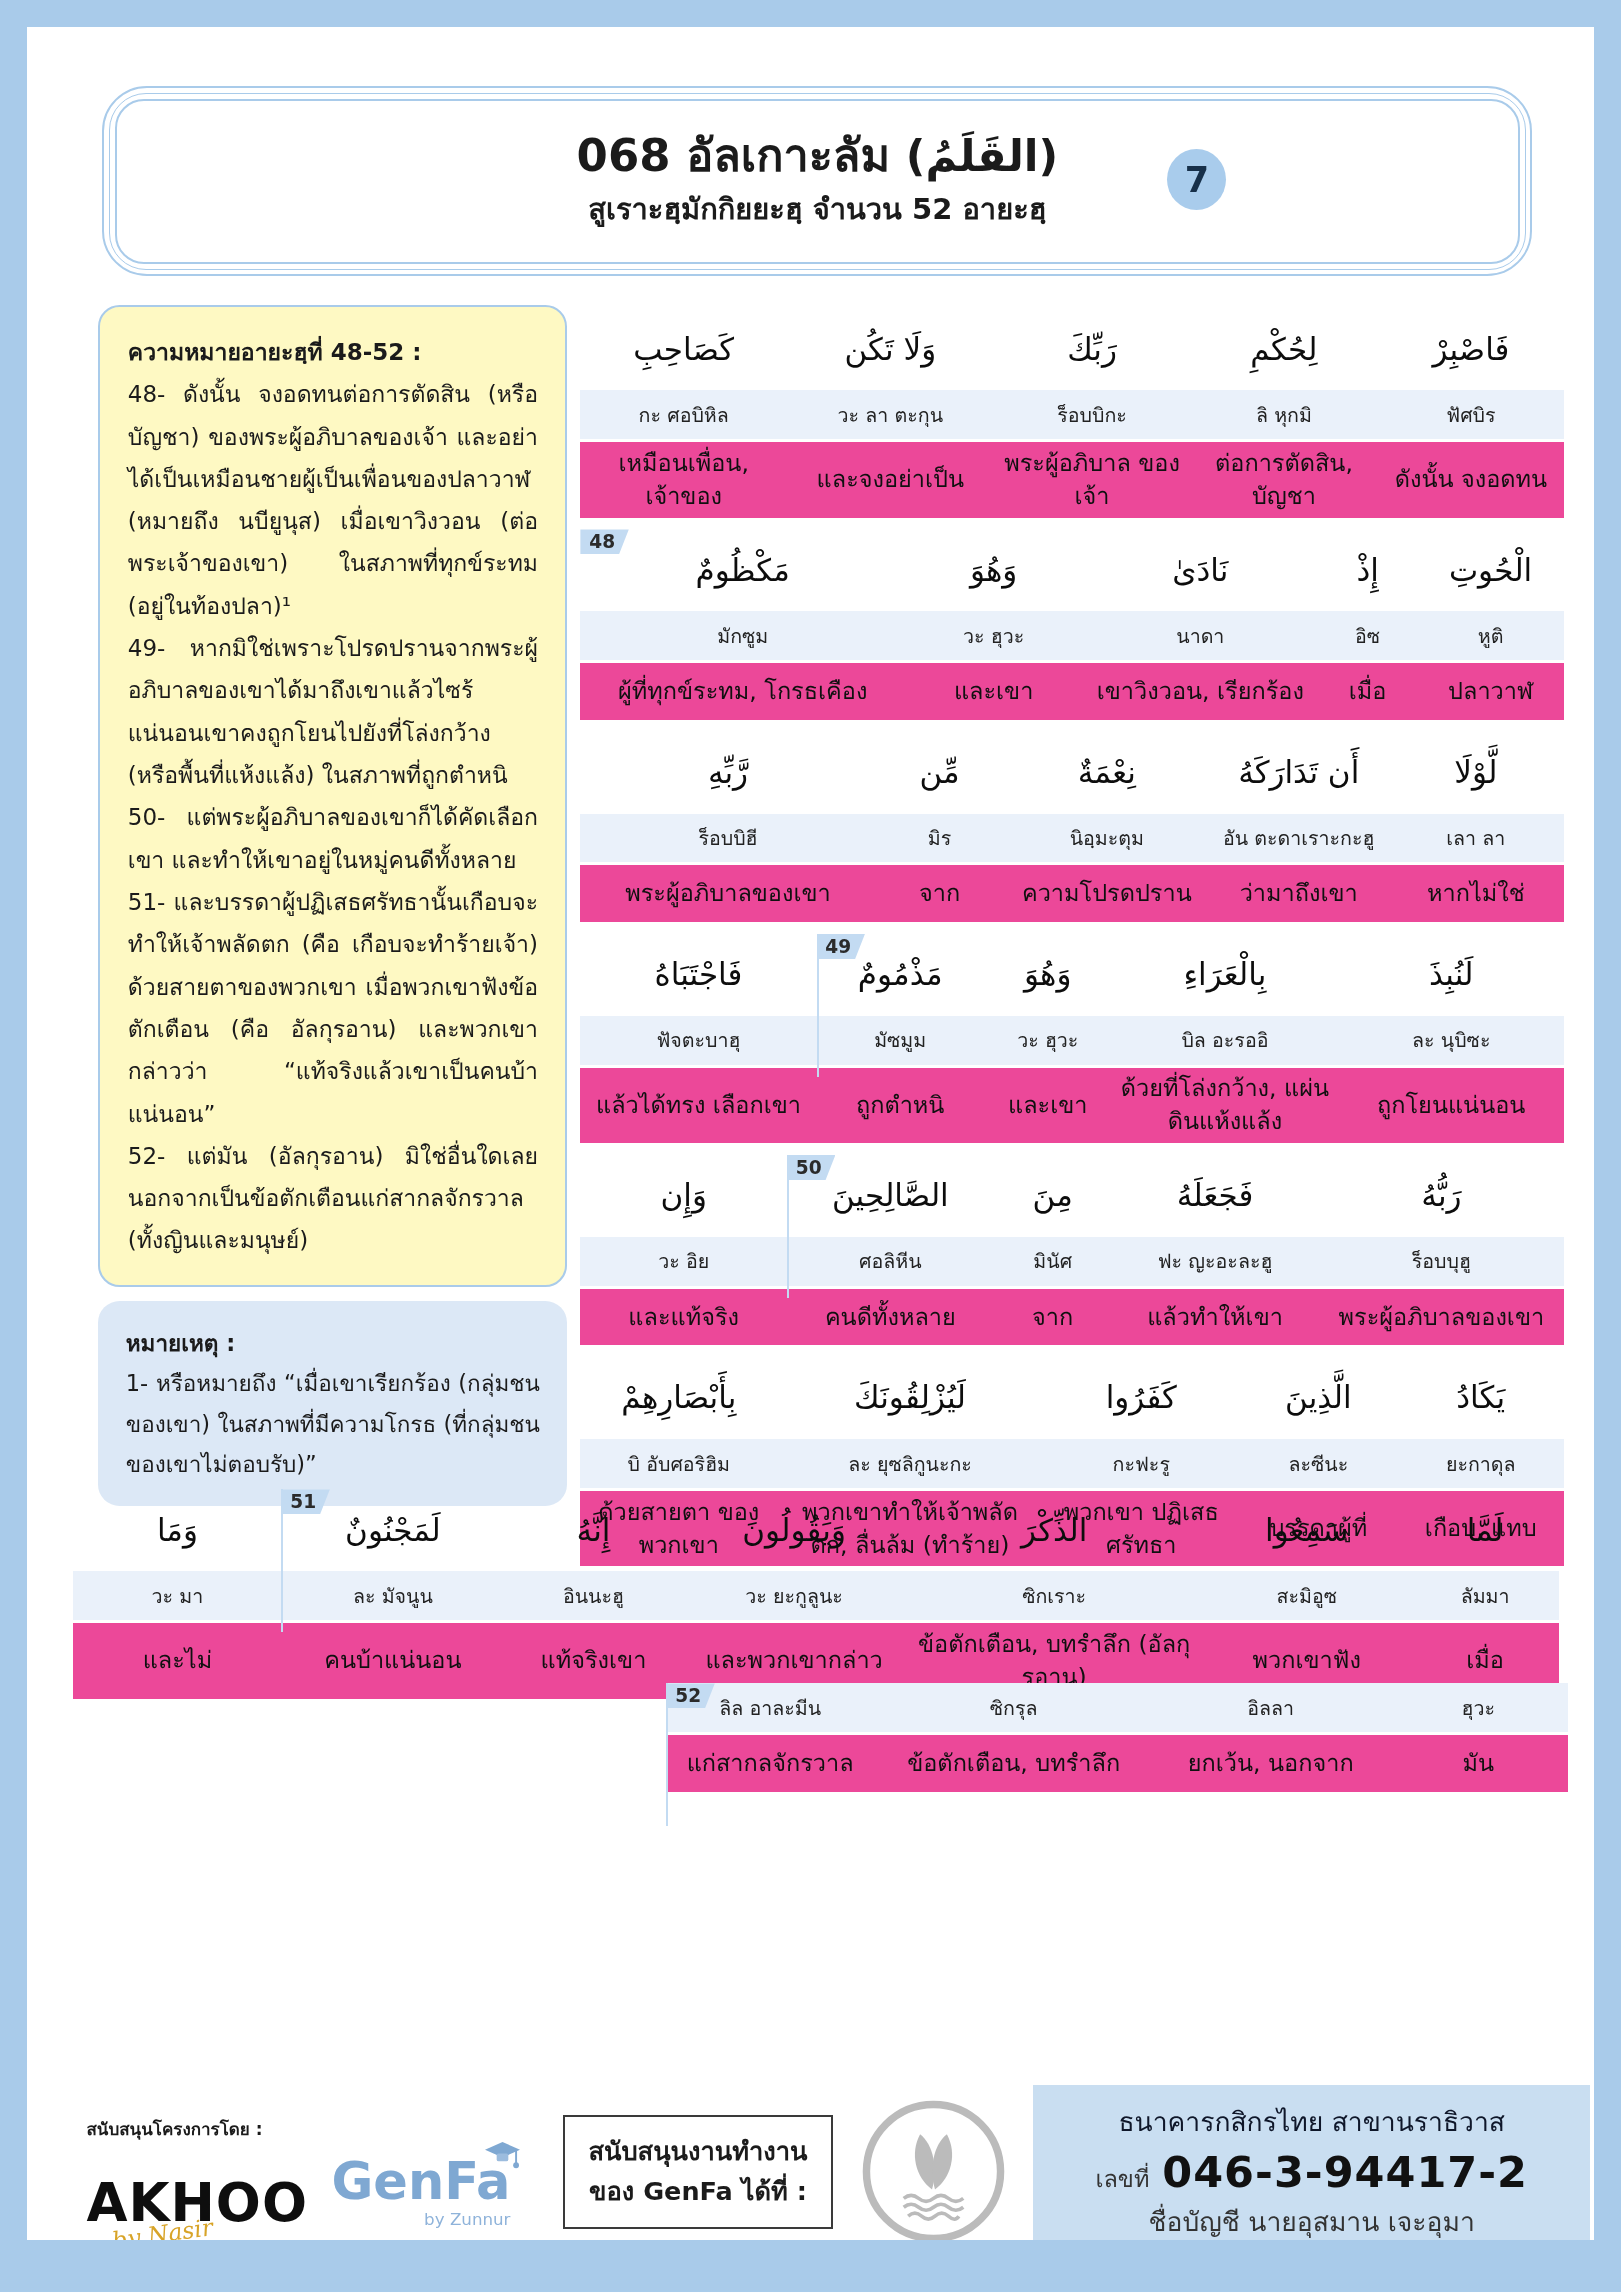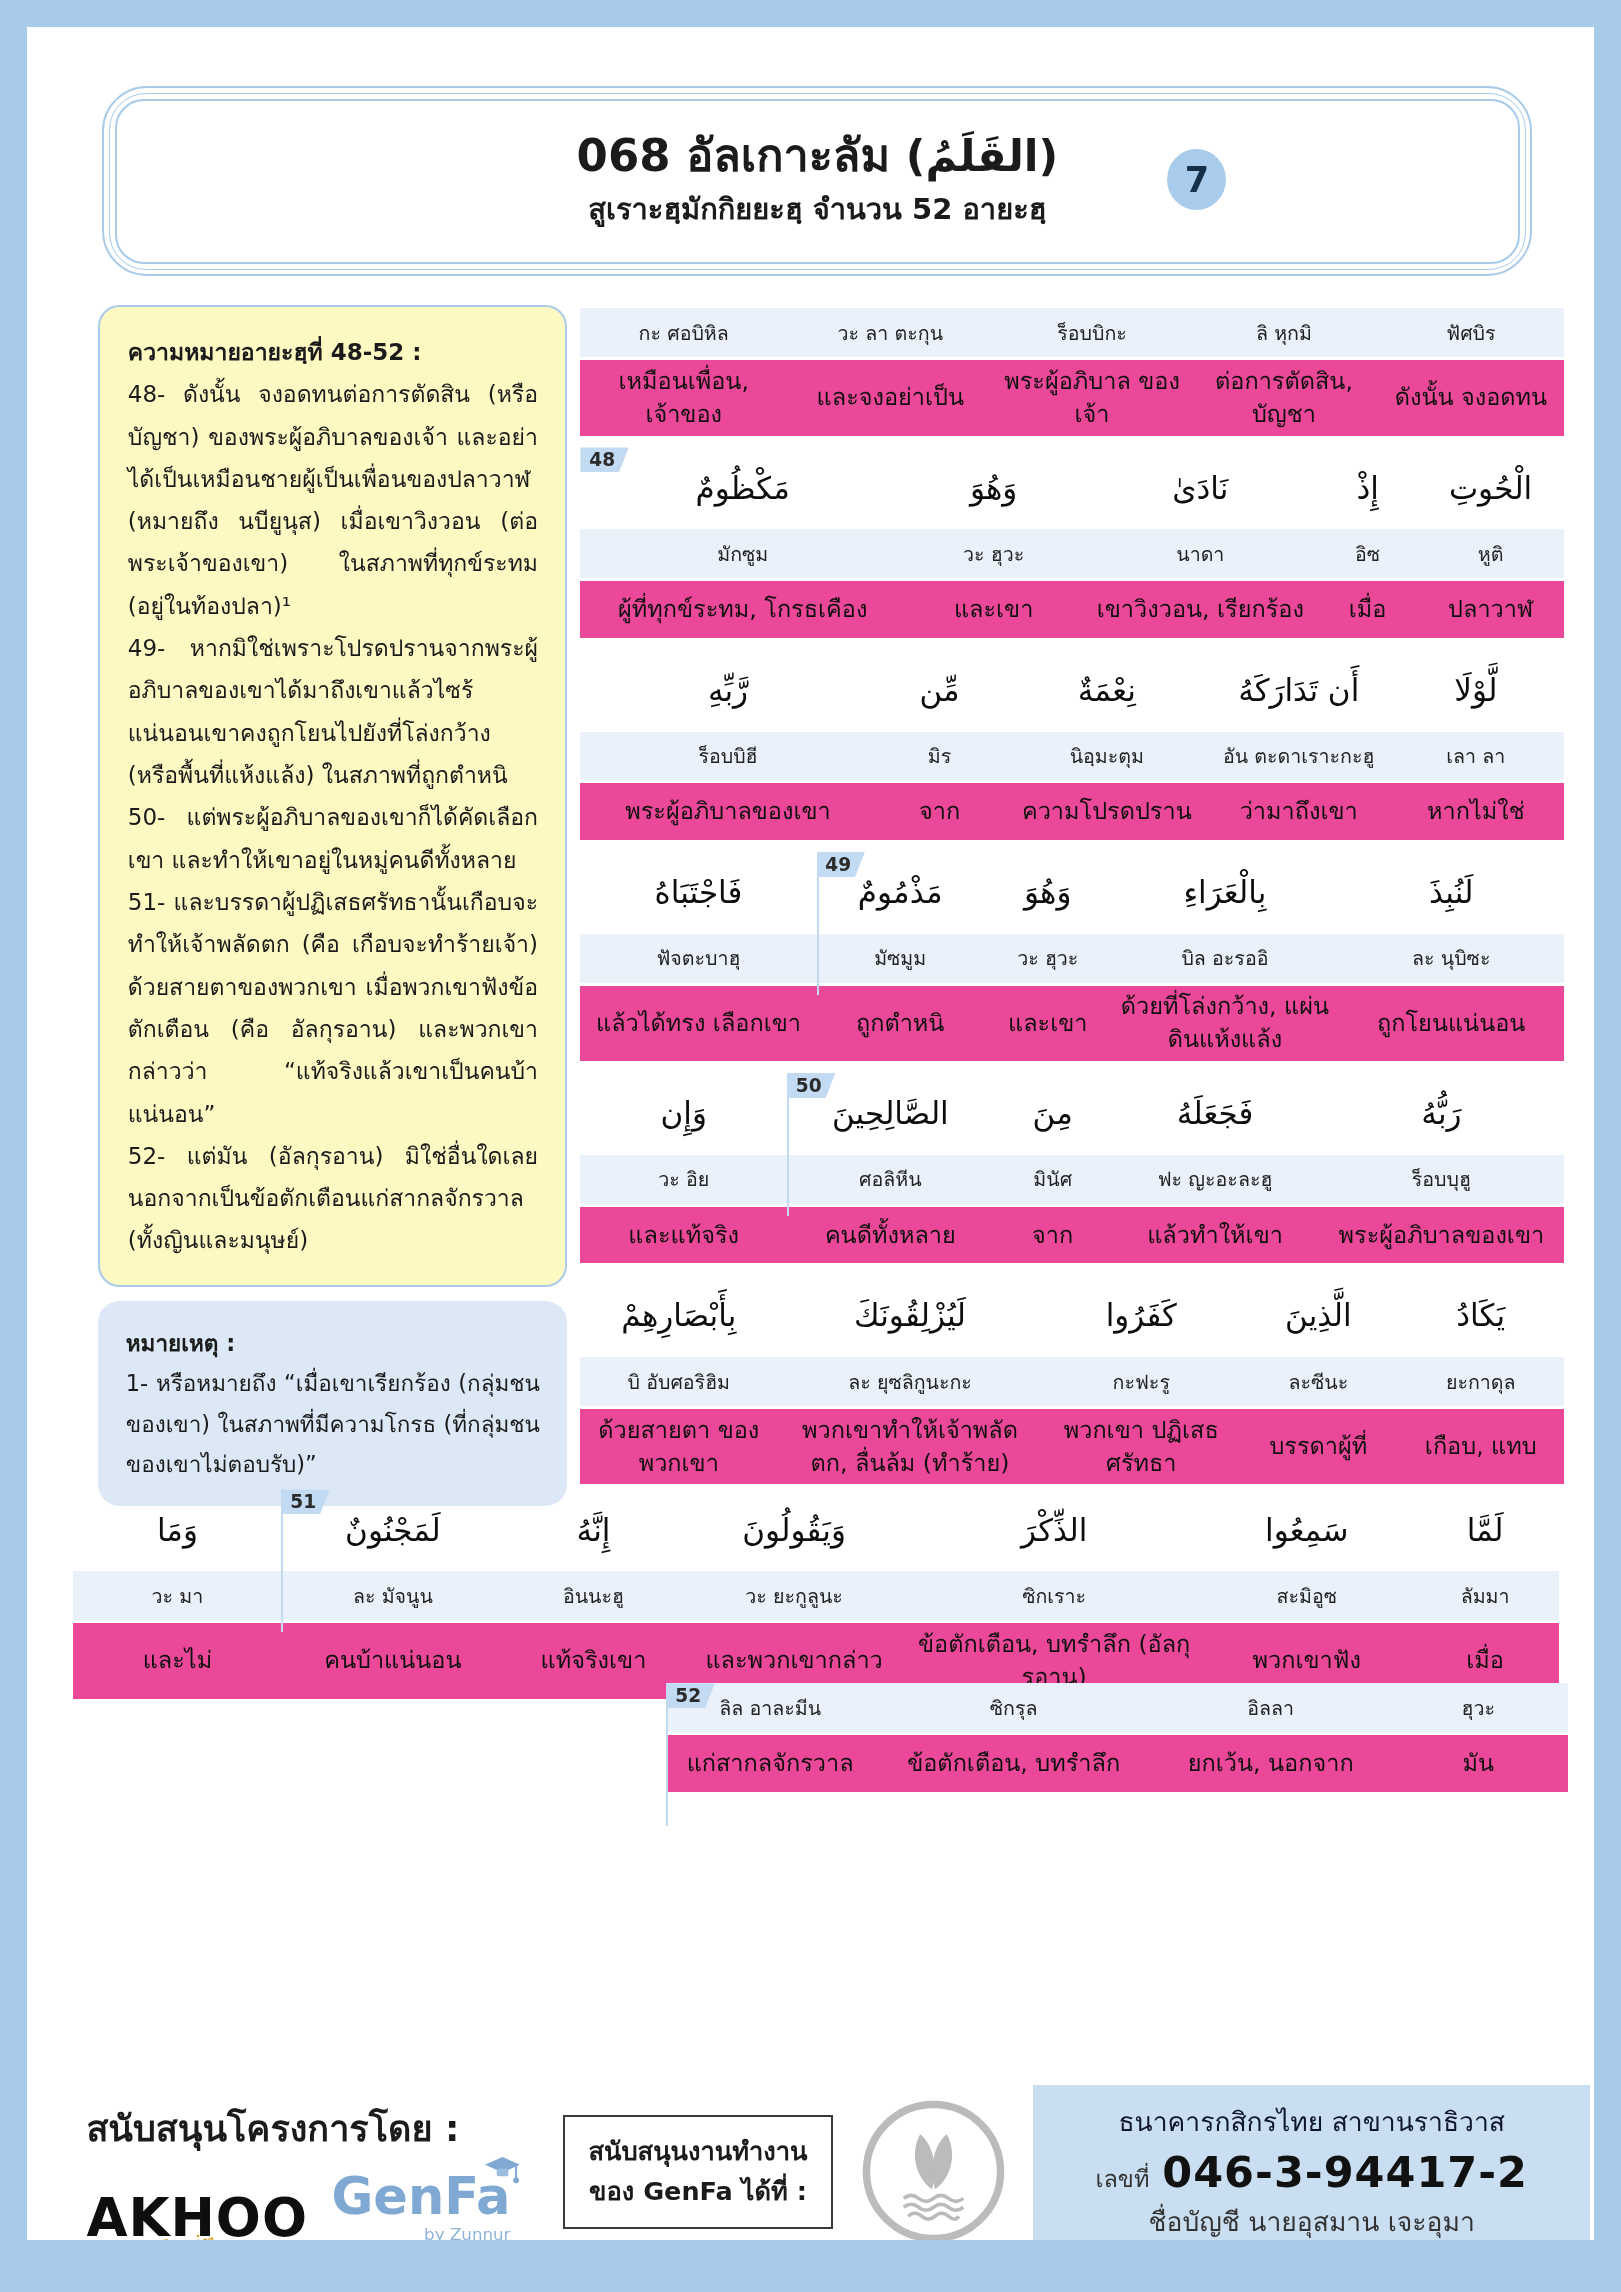--- a/index.html
+++ b/index.html
@@ -44,21 +44,21 @@
   .vrow.tl .cell{font-size:19.6px;color:#222;}
   .vrow.th .cell{font-size:23.5px;color:#101010;line-height:1.4;}
   .ayah-badge{position:absolute;top:0;z-index:2;background:#C3DBF2;color:#2b2b2b;
     font-size:18.6px;font-weight:600;padding:2px 13.7px 2px 8.8px;
     clip-path:polygon(0 0,100% 0,calc(100% - 9.8px) 100%,0 100%);}
   .ayah-line{position:absolute;top:0;width:2px;height:143px;background:#C3DBF2;z-index:1;}
 
   
   .footer{position:absolute;left:59px;top:2058px;width:1504px;display:flex;align-items:center;gap:25.5px;}
   .sponsor{width:451px;}
-  .sponsor-label{font-weight:800;font-size:36px;margin-bottom:13.7px;}
+  .sponsor-label{font-weight:800;font-size:17px;margin-bottom:13.7px;}
   .logos{display:flex;align-items:flex-end;gap:23.5px;}
   .akhoo{position:relative;}
   .akhoo-text{font-size:53px;font-weight:800;letter-spacing:1px;color:#0e0e0e;line-height:1;}
   .akhoo-sub{position:absolute;left:25.5px;bottom:-19.6px;transform:rotate(-8deg);
     font-family:"DejaVu Serif","Liberation Serif",serif;font-style:italic;
     color:#D8A428;font-size:23.5px;white-space:nowrap;}
   .genfa{position:relative;padding-right:9.8px;}
   .genfa-text{font-size:51px;font-weight:700;color:#7FA8D2;line-height:1;text-align:right;}
   .genfa-sub{display:block;text-align:right;color:#8FB3DA;font-size:16.7px;margin-top:2px;}
   .genfa-cap{position:absolute;top:-15.7px;right:-2px;}
@@ -101,20 +101,27 @@
           </div>
       </div>
       <div class="note-box">
         <p class="note-title">หมายเหตุ :</p>
         <p>1- หรือหมายถึง “เมื่อเขาเรียกร้อง (กลุ่มชนของเขา) ในสภาพที่มีความโกรธ (ที่กลุ่มชนของเขาไม่ตอบรับ)”</p>
       </div>
     </div>
 
     <div class="verse-col" id="verse-col">
         <div class="vb">
+          <div class="vrow ar" style="grid-template-columns: 21fr 21fr 20fr 19fr 19fr;">
+            <div class="cell">كَصَاحِبِ</div>
+            <div class="cell">وَلَا تَكُن</div>
+            <div class="cell">رَبِّكَ</div>
+            <div class="cell">لِحُكْمِ</div>
+            <div class="cell">فَاصْبِرْ</div>
+          </div>
           <div class="vrow tl" style="grid-template-columns: 21fr 21fr 20fr 19fr 19fr;">
             <div class="cell">กะ ศอบิหิล</div>
             <div class="cell">วะ ลา ตะกุน</div>
             <div class="cell">ร็อบบิกะ</div>
             <div class="cell">ลิ หุกมิ</div>
             <div class="cell">ฟัศบิร</div>
           </div>
           <div class="vrow th" style="grid-template-columns: 21fr 21fr 20fr 19fr 19fr;">
             <div class="cell">เหมือนเพื่อน, เจ้าของ</div>
             <div class="cell">และจงอย่าเป็น</div>

